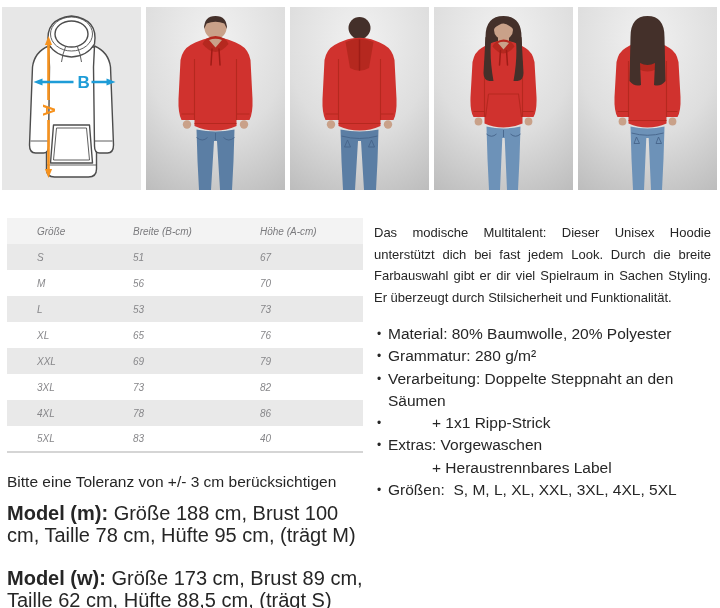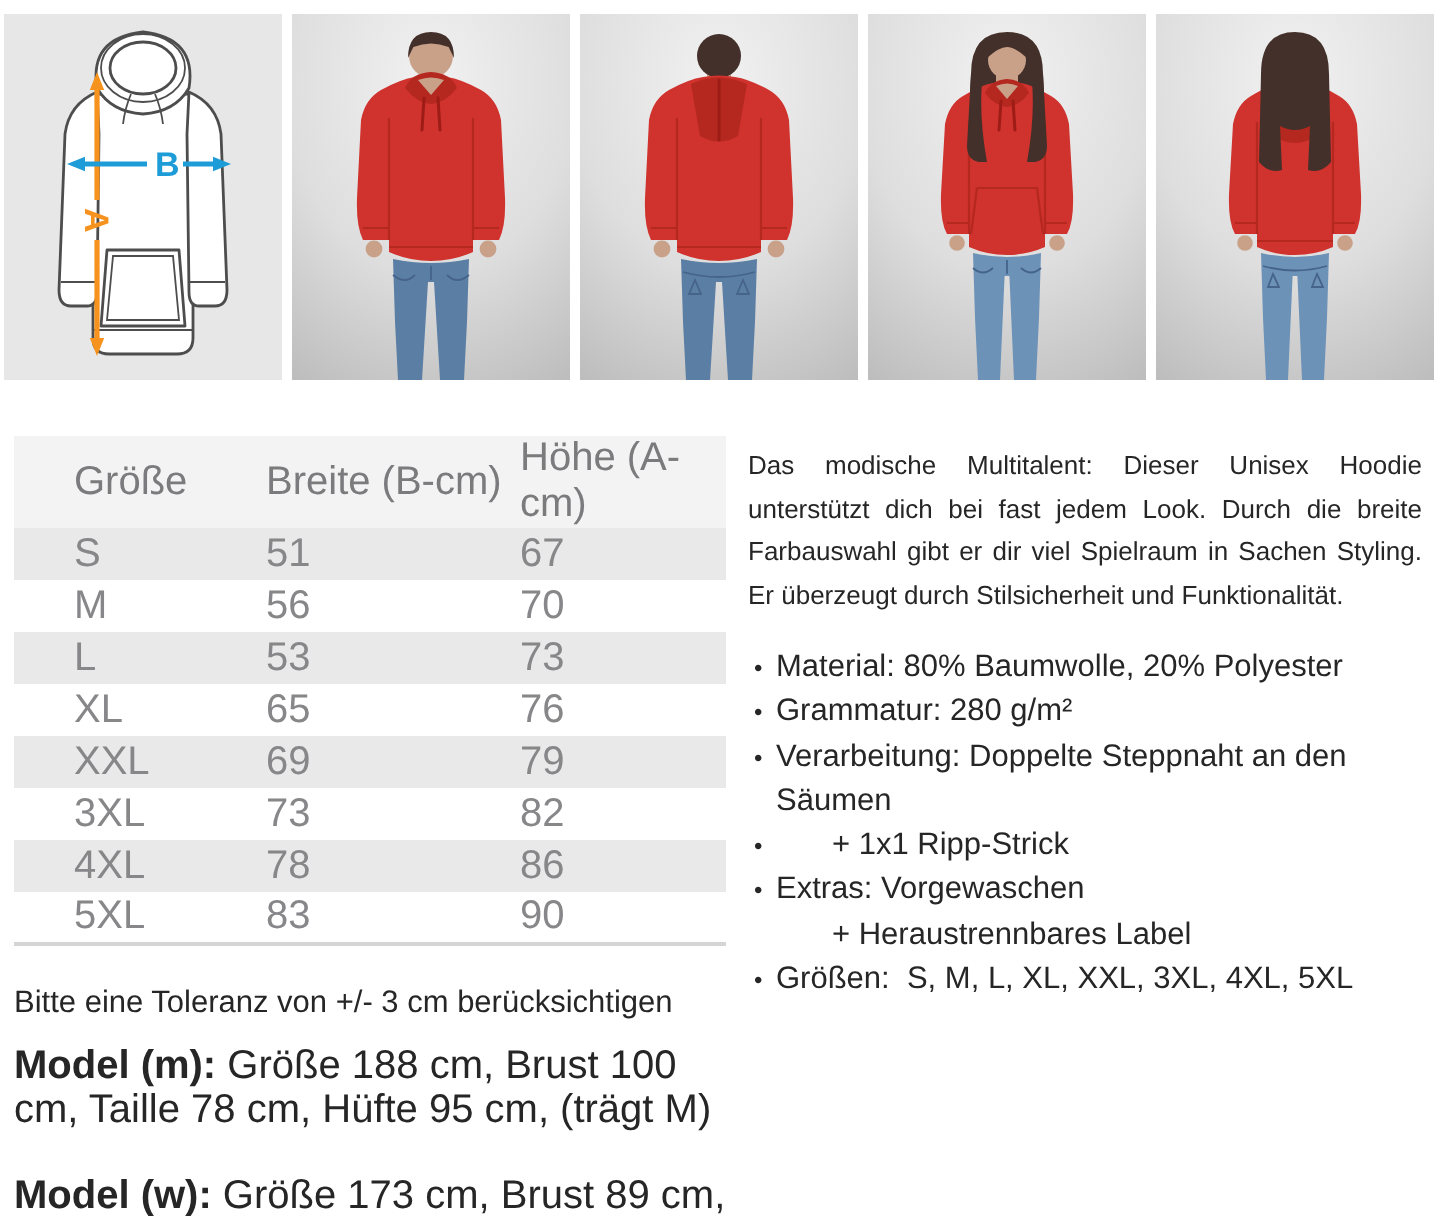--- a/index.html
+++ b/index.html
@@ -34,22 +34,22 @@
   .l-str  { stroke:#9e1c16; stroke-width:1.5; fill:none; stroke-linecap:round; }
   .l-jean { stroke:#46648a; stroke-width:0.9; fill:none; }
 
   
   .content { display:flex; margin-top:28px; padding-left:7px; }
   .left-col { width:356px; flex:none; }
   .right-col { flex:1; margin-left:11px; padding-right:9px; padding-top:4px; }
 
   
   table { width:100%; border-collapse:collapse; table-layout:fixed;
-          font-size:20px; color:var(--table-text,#87878a);
-          border-bottom:2px solid #d5d5d5; }
+          font-size:10px; color:var(--table-text,#87878a);
+          border-bottom:2px solid #d5d5d5;font-style:italic; }
   th, td { font-weight:normal; text-align:left; height:26px; vertical-align:middle; padding:0; }
   th:first-child, td:first-child { width:126px; padding-left:30px; }
   th:nth-child(2), td:nth-child(2) { width:127px; }
   thead tr { background:#f3f3f3; height:25px; color:#7b7b7e; }
   tbody tr.stripe { background:var(--table-stripe,#e9e9e9); }
 
   
   .tolerance { margin-top:20px; font-size:15.5px; }
   .model-block { margin-top:11px; font-size:20px; line-height:22px; }
   .model-block + .model-block { margin-top:21px; }
@@ -57,21 +57,21 @@
   .model-rest { white-space:pre-wrap; }
 
   
   .intro { font-size:13px; line-height:21.5px; text-align:justify; }
   .feature-list { list-style:none; margin-top:15px; padding-left:14px;
                   font-size:15.5px; line-height:22.3px; }
   .feature-list li { position:relative; }
   .feature-list li::before { content:"•"; position:absolute; left:-11px; top:0;
                              font-size:12px; line-height:22.3px; }
   .btext { white-space:pre-wrap;margin-top:20px; }
-  .bextra { margin-left:28px; white-space:pre-wrap; }
+  .bextra { margin-left:44px; white-space:pre-wrap; }
 </style>
 </head>
 <body>
 
 <svg width="0" height="0" style="position:absolute" aria-hidden="true">
   <defs>
     <radialGradient id="photoBg" cx="50%" cy="18%" r="95%">
       <stop offset="0%" stop-color="#f1f1f1"></stop>
       <stop offset="55%" stop-color="#dedede"></stop>
       <stop offset="100%" stop-color="#bdbdbd"></stop>
@@ -234,21 +234,21 @@
             <td>82</td>
           </tr>
           <tr class="stripe">
             <td>4XL</td>
             <td>78</td>
             <td>86</td>
           </tr>
           <tr>
             <td>5XL</td>
             <td>83</td>
-            <td>90</td>
+            <td>40</td>
           </tr>
         </tbody>
     </table>
 
     <div class="tolerance">Bitte eine Toleranz von +/- 3 cm berücksichtigen</div>
 
     <div class="model-block">
       <span class="model-label">Model (m):</span><span class="model-rest"> Größe 188 cm, Brust 100 cm, Taille 78 cm, Hüfte 95 cm, (trägt M)</span>
     </div>
 

